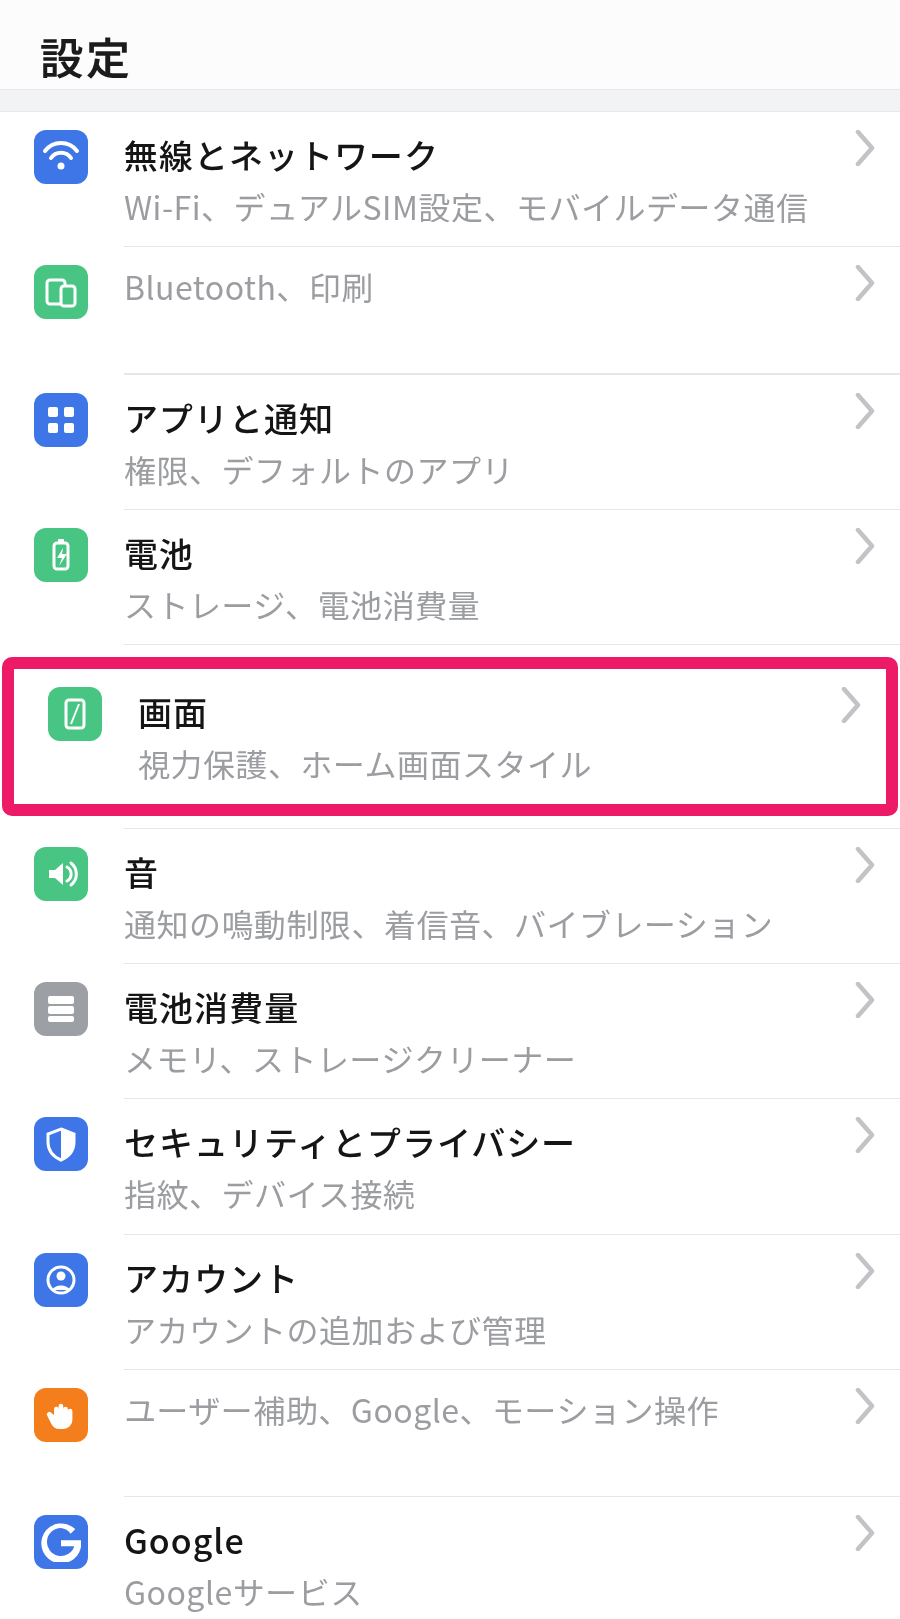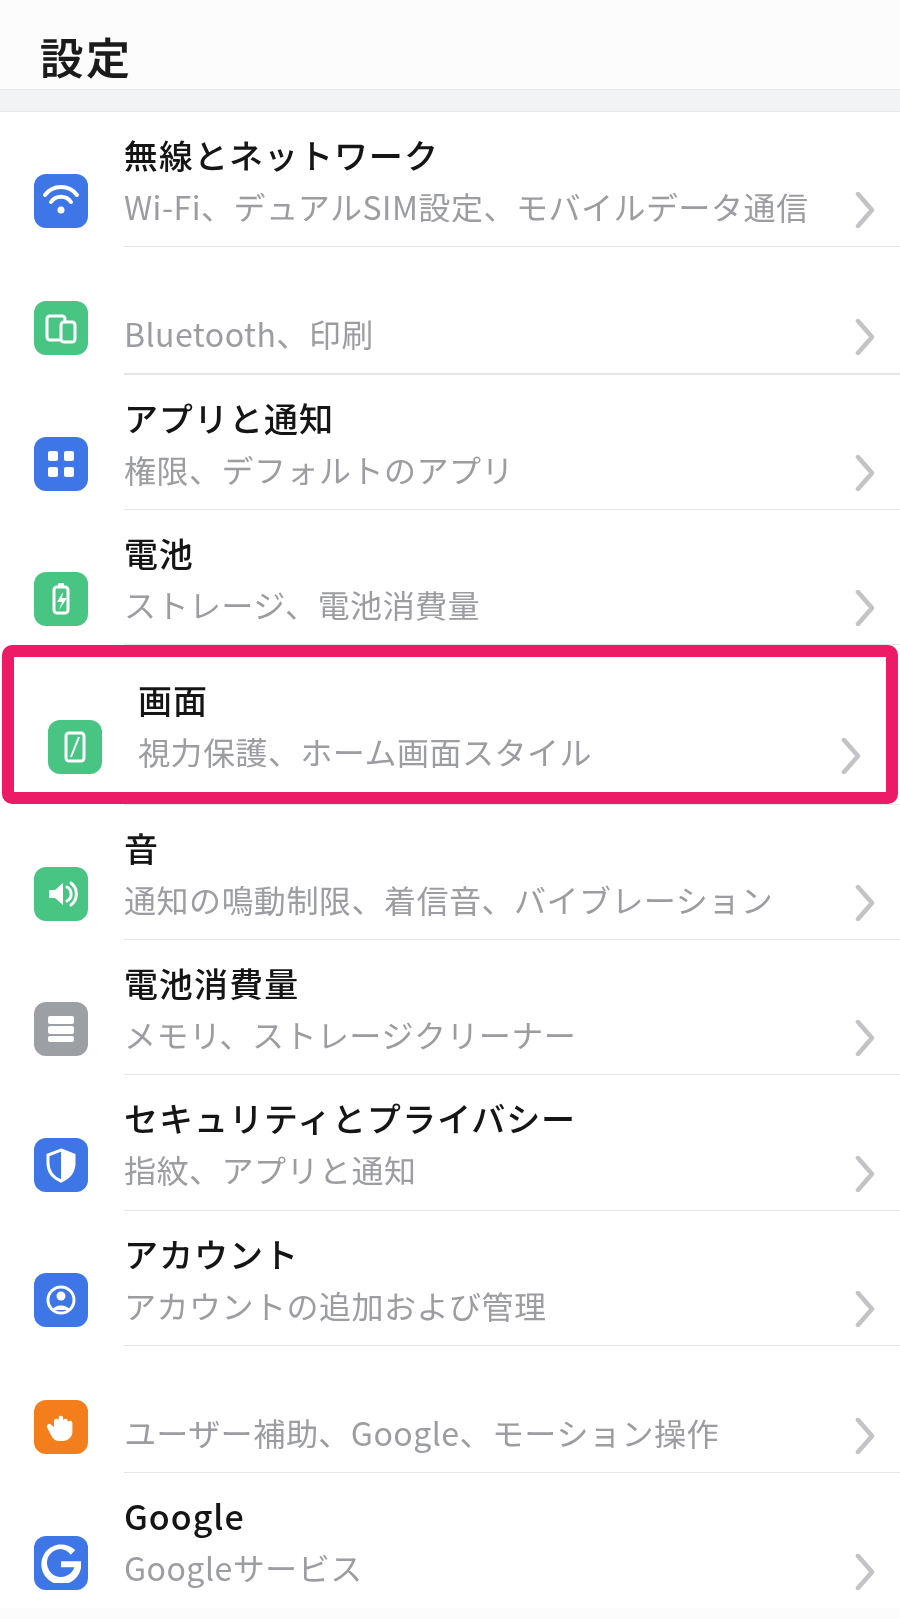--- a/index.html
+++ b/index.html
@@ -23,21 +23,21 @@
     letter-spacing: 2px;
   }
   .section-gap {
     height: 22px;
     background: #f2f3f4;
     border-bottom: 1.5px solid #e8e8ea;
   }
   .list { background: #ffffff; }
   .row {
     display: flex;
-    align-items: flex-end;
+    align-items: flex-start;
     padding: 18px 24px 18px 34px;
     min-height: 126px;
   }
   .icon-wrap {
     width: 54px;
     height: 54px;
     border-radius: 12px;
     flex: 0 0 54px;
     display: flex;
     align-items: center;
@@ -74,21 +74,21 @@
     justify-content: center;
   }
   .divider {
     height: 1.2px;
     background: #e5e6e8;
     margin-left: 124px;
   }
   .highlight-wrap {
     border: 12px solid #ed1a68;
     border-radius: 10px;
-    margin: 0 2px;
+    margin: 12px 2px;
   }
   .row.highlighted { min-height: 120px; }
   svg { display: block; }
 </style>
 </head>
 <body>
 
 <div class="header">
   <h1>設定</h1>
 </div>
@@ -216,21 +216,21 @@
     </div>
     <div class="divider"></div>
     <div class="row">
       <div class="icon-wrap" style="background: rgb(62, 118, 231);">
         <svg width="40" height="40" viewBox="0 0 40 40">
           <use href="#shield-icon"></use>
         </svg>
       </div>
       <div class="texts">
         <div class="title">セキュリティとプライバシー</div>
-        <div class="subtitle">指紋、アプリと通知</div>
+        <div class="subtitle">指紋、デバイス接続</div>
       </div>
       <div class="chev">
         <svg width="22" height="36" viewBox="0 0 22 36">
           <use href="#chevron-right-icon"></use>
         </svg>
       </div>
     </div>
     <div class="divider"></div>
     <div class="row">
       <div class="icon-wrap" style="background: rgb(62, 118, 231);">

